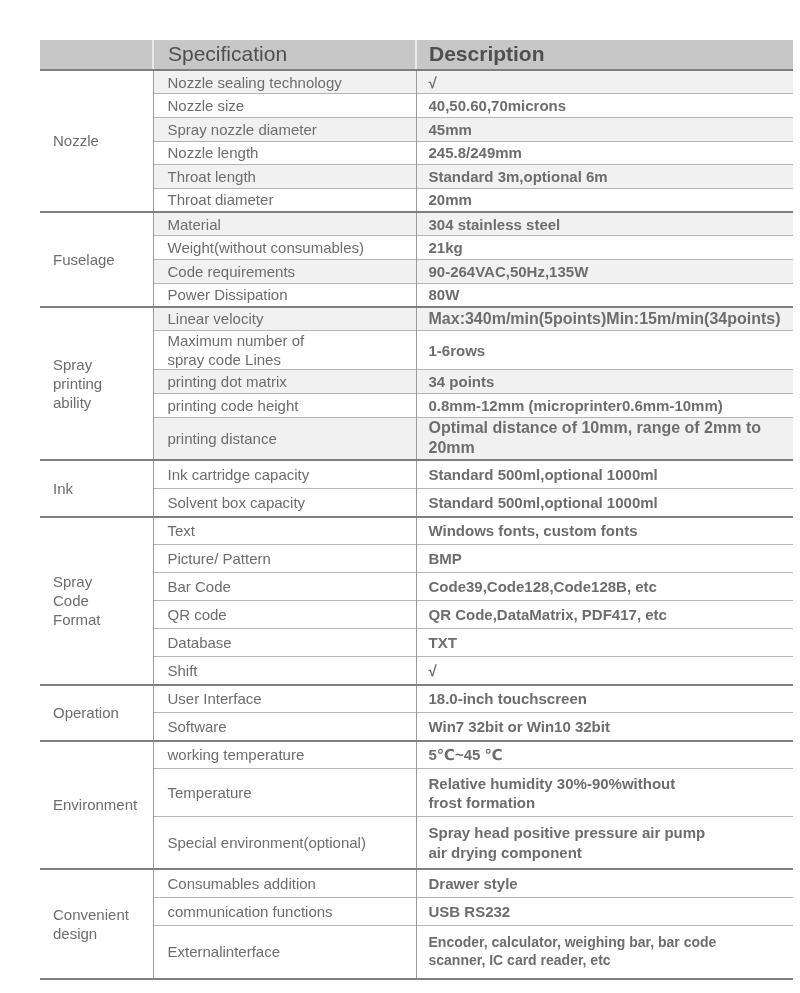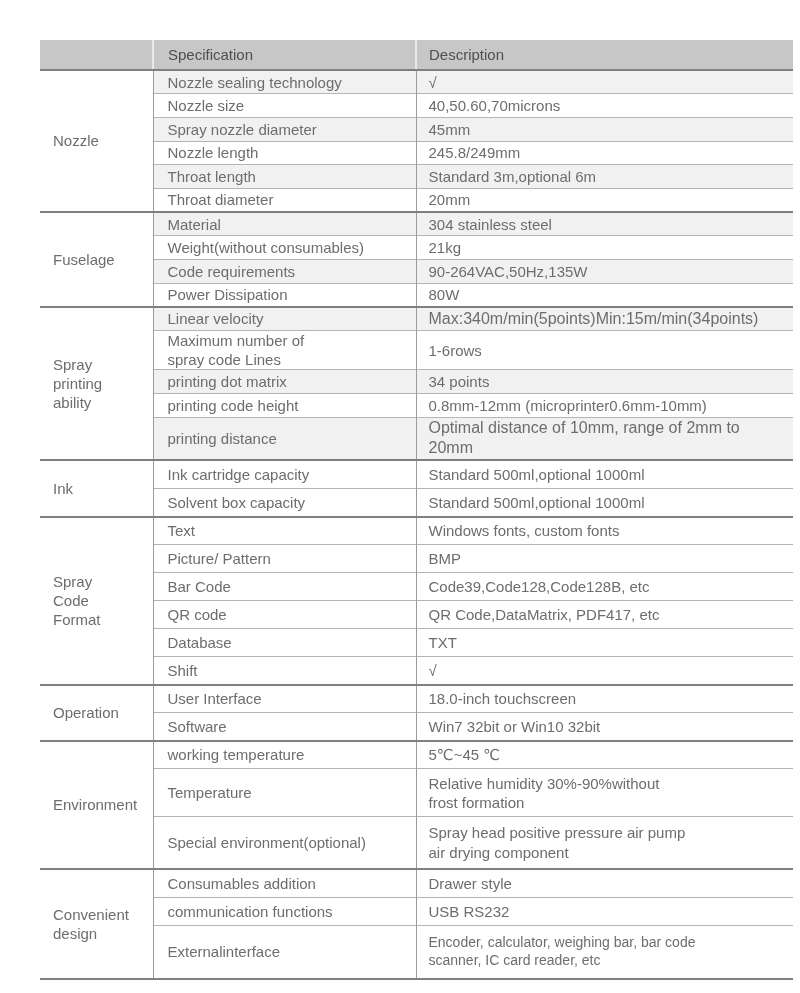--- a/index.html
+++ b/index.html
@@ -20,26 +20,26 @@
   }
   .sheet{position:absolute;left:40px;top:40px;width:753px;}
   table{
     border-collapse:collapse;table-layout:fixed;width:100%;
     color:var(--body-text);font-size:15px;
     border-bottom:2px solid var(--section-border);
   }
   th,td{padding:0;white-space:pre-line;line-height:1.28;text-align:left;vertical-align:middle;}
   thead th{
     background:var(--header-bg);color:var(--header-text);
-    font-size:15px;font-weight:normal;height:29px;
+    font-size:21px;font-weight:normal;height:29px;
     border-bottom:2px solid var(--section-border);
   }
   th.spec-h,th.desc-h{border-left:2px solid var(--header-divider);}
   th.spec-h,td.spec{padding-left:14px;}
-  th.desc-h,td.desc{padding-left:12px;padding-right:10px;}
+  th.desc-h,td.desc{padding-left:12px;padding-right:10px;font-weight:bold;}
   td.cat{padding-left:13px;border-right:1px solid var(--column-border);}
   td.spec{border-right:1px solid var(--column-border);margin-left:48px;}
   tbody td{border-top:1px solid var(--row-border);}
   tr.sec td{border-top:2px solid var(--section-border);}
   .shaded{background:var(--stripe-bg);}
   td.small{font-size:16px;}
   td.f14{font-size:14px;}
   tr.r24{height:23.7px;}
   tr.r28{height:28px;}
   tr.r29{height:28.5px;}

